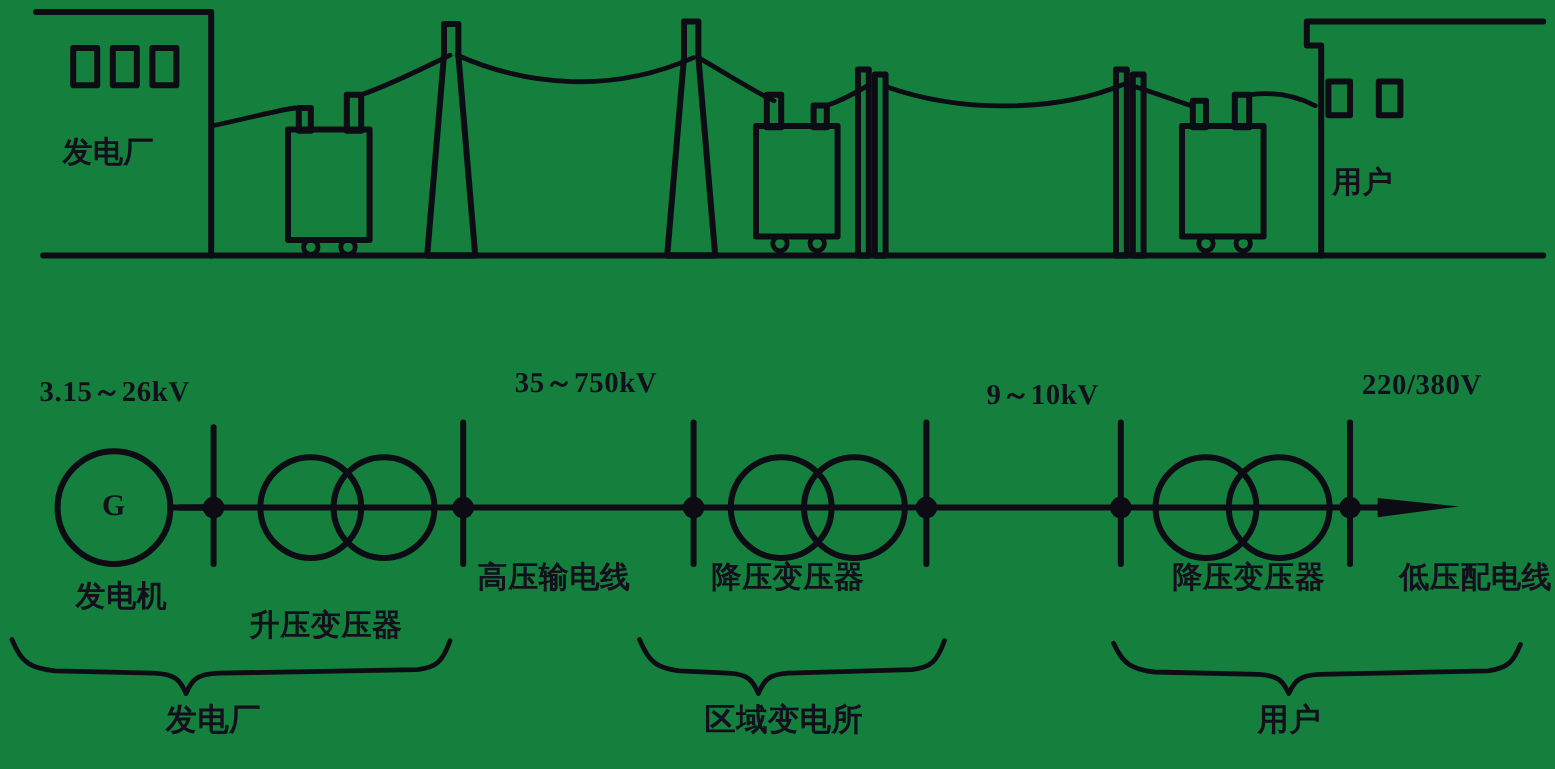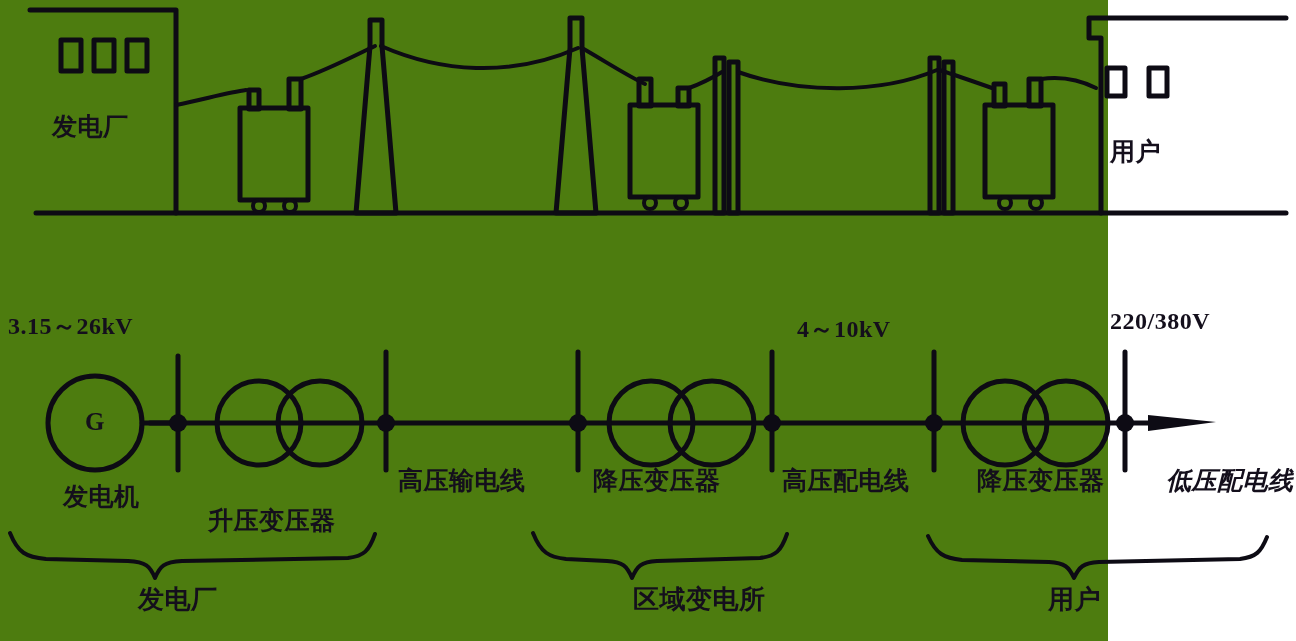--- a/index.html
+++ b/index.html
@@ -9,23 +9,23 @@
   }
   body {
     width: 1296px;
     height: 641px;
     font-family: "Liberation Serif", "DejaVu Serif", serif;
     overflow: hidden;
     position: relative;
   }
   #stage {
     position: relative;
-    width: 1108px;
+    width: 1296px;
     height: 641px;
-    background: #4d7c0f;
+    background: #15803d;
   }
   svg#diagram {
     position: absolute;
     left: 0;
     top: 0;
     width: 1296px;
     height: 641px;
   }
   .ink {
     fill: none;
@@ -47,21 +47,21 @@
   }
   .lbl-cn {
     font-family: "Liberation Sans", "DejaVu Sans", sans-serif;
     font-weight: 700;
   }
   .lbl-num {
     font-family: "Liberation Serif", "DejaVu Serif", serif;
     font-weight: 700;
   }
   .scene-label { font-size: 25px; }
-  .volt-label  { font-size: 24px; }
+  .volt-label  { font-size: 24px; margin-left: 25px; }
   .comp-label  { font-size: 25px; }
   .brace-label { font-size: 26px; }
   .gen-letter {
     font-size: 25px;
     font-family: "Liberation Serif", "DejaVu Serif", serif;
     font-weight: 700;
   }
 </style>
 </head>
 <body>
@@ -194,28 +194,28 @@
       </g>
     </g>
   </svg>
 
   <div class="lbl lbl-cn scene-label" style="left:52px; top:110px;">发电厂</div>
   <div class="lbl lbl-cn scene-label" style="left:1110px; top:135px;">用户</div>
 
   <div class="lbl gen-letter" style="left:85px; top:408px;">G</div>
 
   <div class="lbl lbl-num volt-label" style="left:8px; top:310px;">3.15～26kV</div>
-  <div class="lbl lbl-num volt-label" style="left:797px; top:313px;">4～10kV</div>
+  <div class="lbl lbl-num volt-label" style="left:404px; top:303px;">35～750kV</div>
+  <div class="lbl lbl-num volt-label" style="left:797px; top:313px;">9～10kV</div>
   <div class="lbl lbl-num volt-label" style="left:1110px; top:308px;text-align:center;">220/380V</div>
 
   <div class="lbl lbl-cn comp-label" style="left:50px; top:480px;margin-left:13px;">发电机</div>
   <div class="lbl lbl-cn comp-label" style="left:208px; top:464px;margin-top:40px;">升压变压器</div>
   <div class="lbl lbl-cn comp-label" style="left:398px; top:464px;font-family:Liberation Mono, monospace;">高压输电线</div>
   <div class="lbl lbl-cn comp-label" style="left:593px; top:464px;">降压变压器</div>
-  <div class="lbl lbl-cn comp-label" style="left:782px; top:464px;">高压配电线</div>
   <div class="lbl lbl-cn comp-label" style="left:977px; top:464px;">降压变压器</div>
-  <div class="lbl lbl-cn comp-label" style="left:1166px; top:464px;font-style:italic;">低压配电线</div>
+  <div class="lbl lbl-cn comp-label" style="left:1166px; top:464px;">低压配电线</div>
 
   <div class="lbl lbl-cn brace-label" style="left:138px; top:582px;">发电厂</div>
-  <div class="lbl lbl-cn brace-label" style="left:587px; top:582px;margin-left:46px;">区域变电所</div>
+  <div class="lbl lbl-cn brace-label" style="left:587px; top:582px;">区域变电所</div>
   <div class="lbl lbl-cn brace-label" style="left:1048px; top:582px;">用户</div>
 
 </div>
 
 </body></html>

